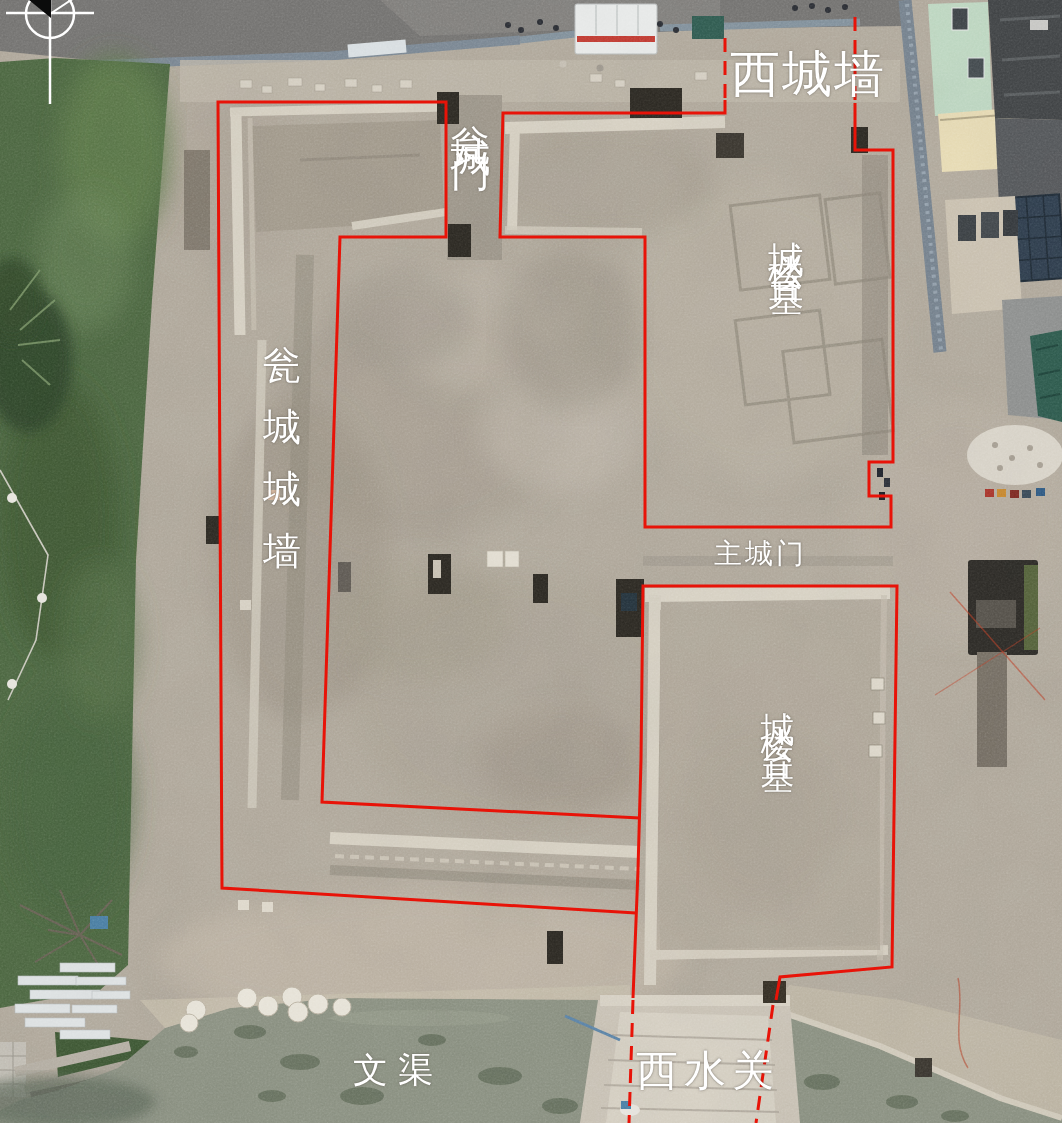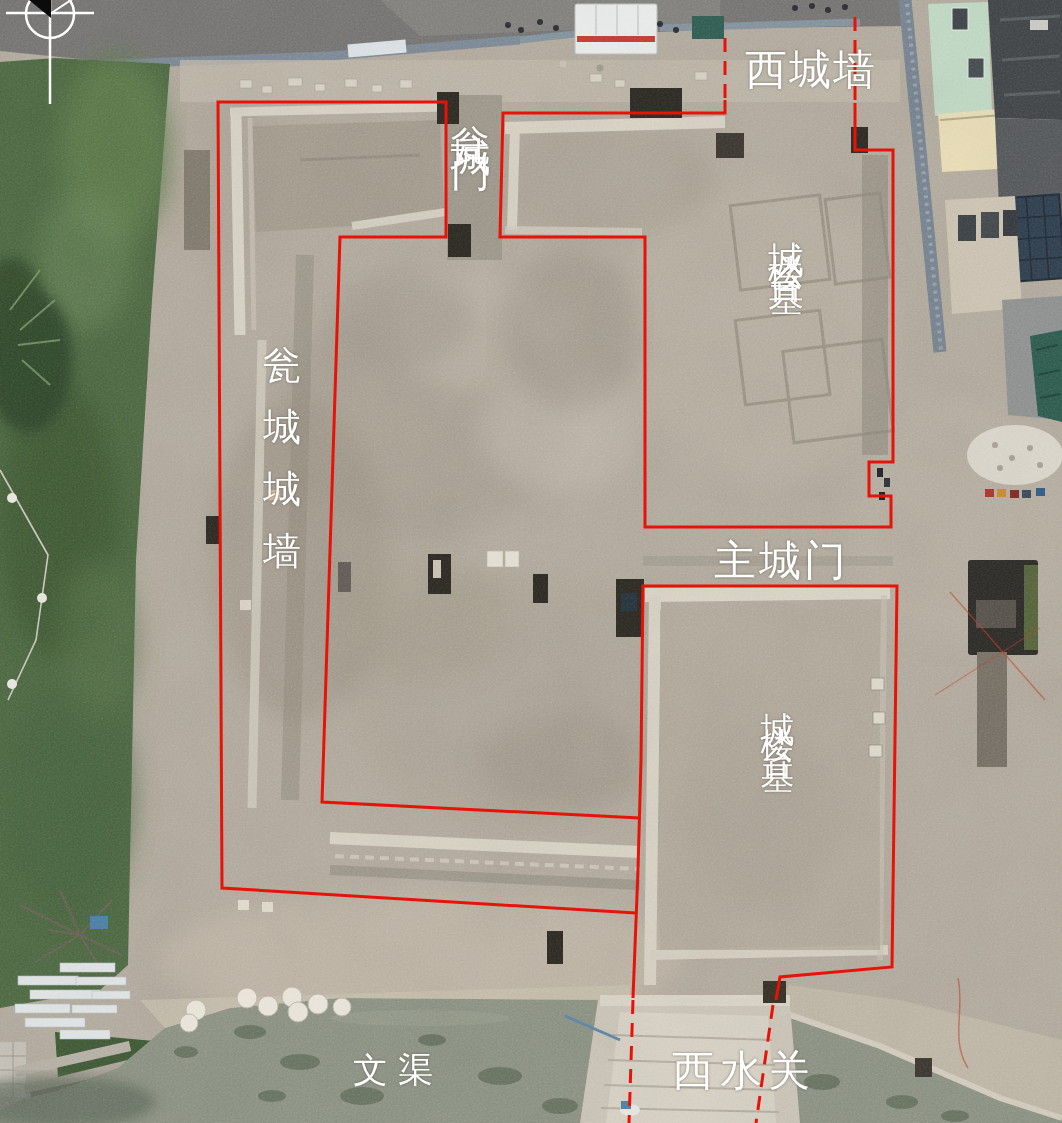--- a/index.html
+++ b/index.html
@@ -2,28 +2,28 @@
 <html lang="zh"><head>
 <meta charset="utf-8">
 <style>
   html,body{margin:0;padding:0;background:#222;}
   #stage{position:relative;width:1062px;height:1123px;overflow:hidden;
          font-family:"Liberation Serif","DejaVu Serif",serif;background:#b1a99c;}
   #stage svg{position:absolute;left:0;top:0;}
   .label{position:absolute;color:#ffffff;text-shadow:0 0 3px rgba(70,65,55,.45),0 0 1px rgba(90,85,70,.6);
          white-space:nowrap;line-height:1;z-index:30;}
   .v{writing-mode:vertical-rl;text-orientation:upright;}
-  .lb-west-wall{left:745px;top:49px;font-size:42px;letter-spacing:2px;}
+  .lb-west-wall{left:730px;top:49px;font-size:50px;letter-spacing:2px;}
   .lb-barbican-gate{left:450px;top:92px;font-size:40px;letter-spacing:13px;}
   .lb-tower-upper{left:768px;top:212px;font-size:36px;letter-spacing:13px;}
   .lb-barbican-wall{left:263px;top:315px;font-size:38px;letter-spacing:62px;}
-  .lb-main-gate{left:714px;top:540px;font-size:42px;letter-spacing:3px;}
+  .lb-main-gate{left:714px;top:540px;font-size:28px;letter-spacing:3px;}
   .lb-tower-lower{left:760px;top:685px;font-size:34px;letter-spacing:16px;}
   .lb-wen-canal{left:353px;top:1053px;font-size:35px;letter-spacing:10px;}
-  .lb-water-gate{left:672px;top:1050px;font-size:42px;letter-spacing:6px;}
+  .lb-water-gate{left:636px;top:1050px;font-size:42px;letter-spacing:6px;}
   .noise1{mix-blend-mode:multiply;opacity:.10;}
   .noise2{mix-blend-mode:soft-light;opacity:.55;}
 </style>
 </head>
 <body>
 
 <div id="stage">
 
 <svg width="1062" height="1123" viewBox="0 0 1062 1123">
   <defs>

